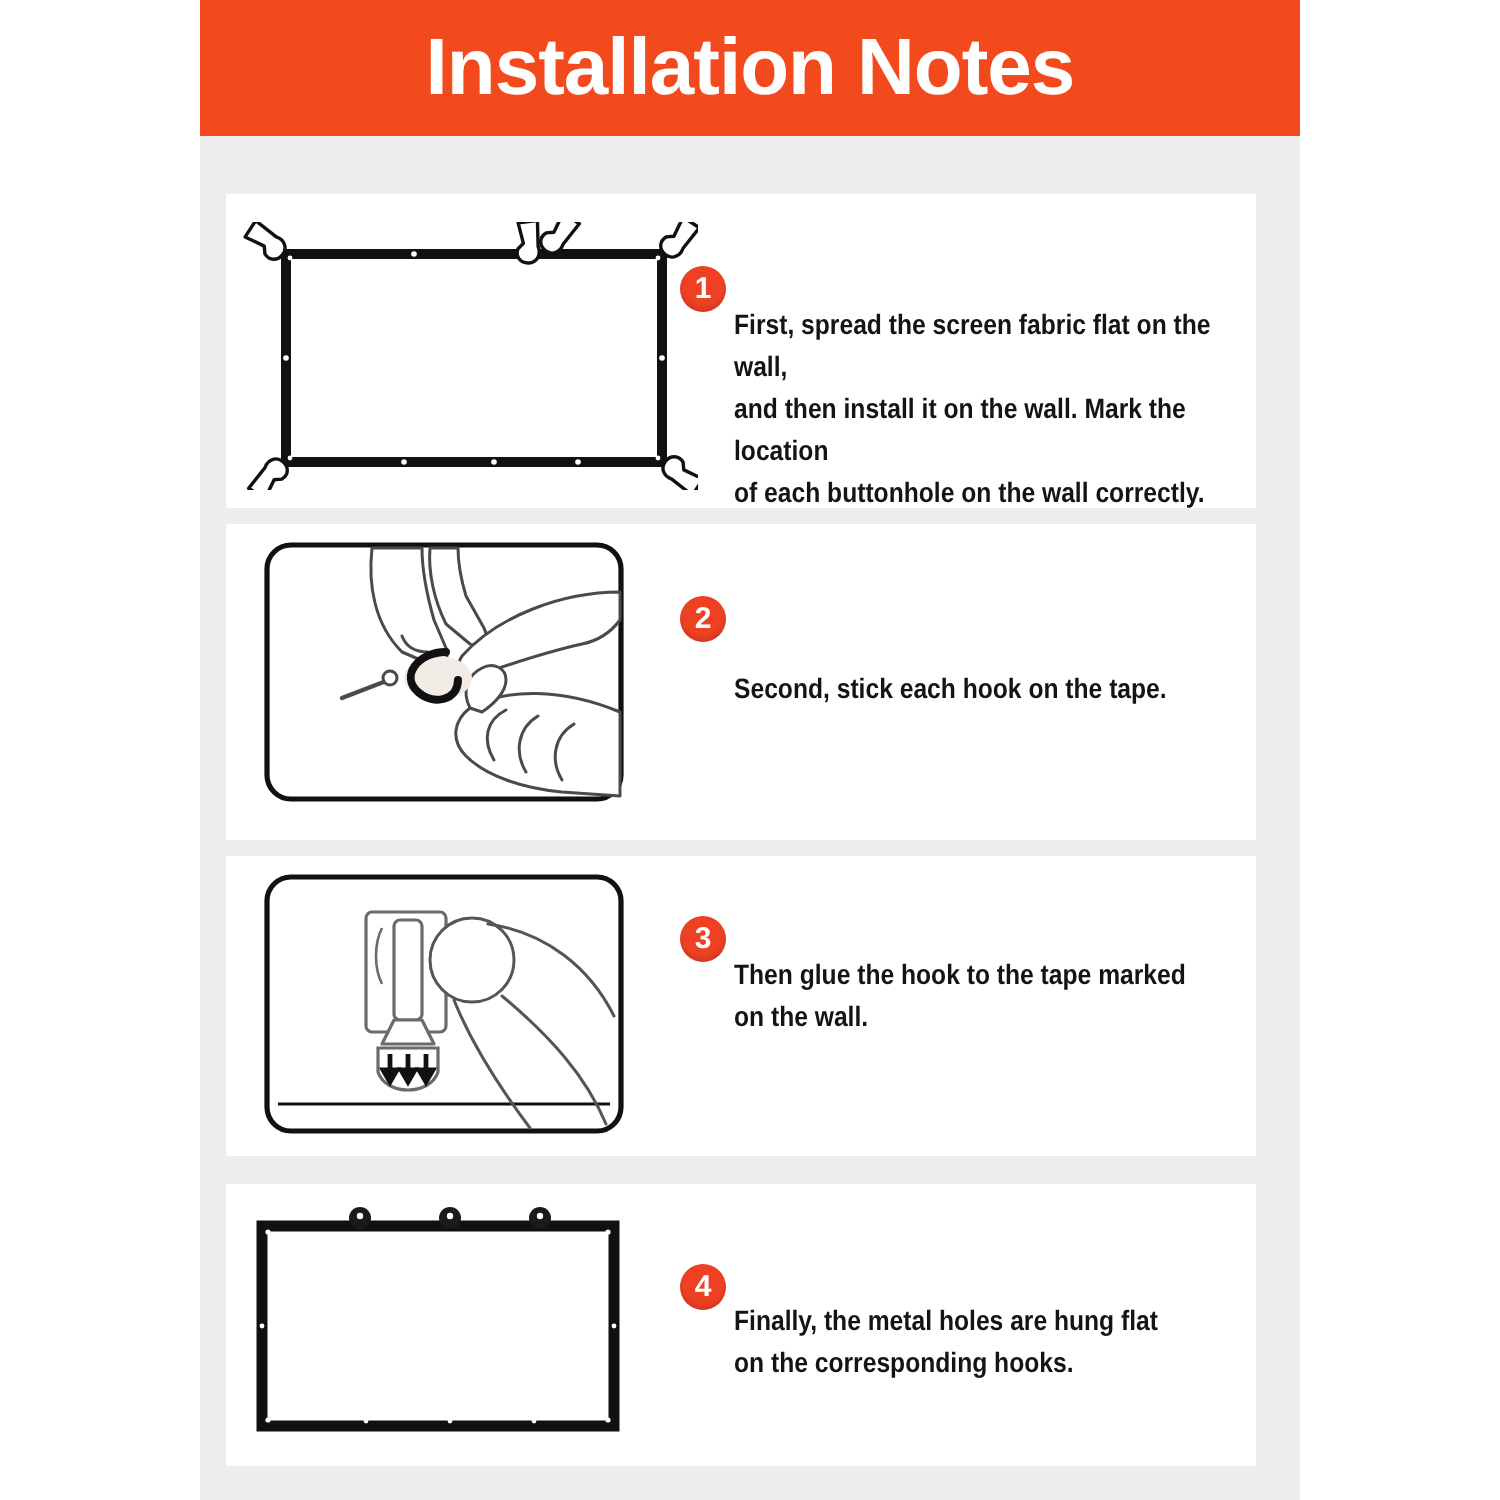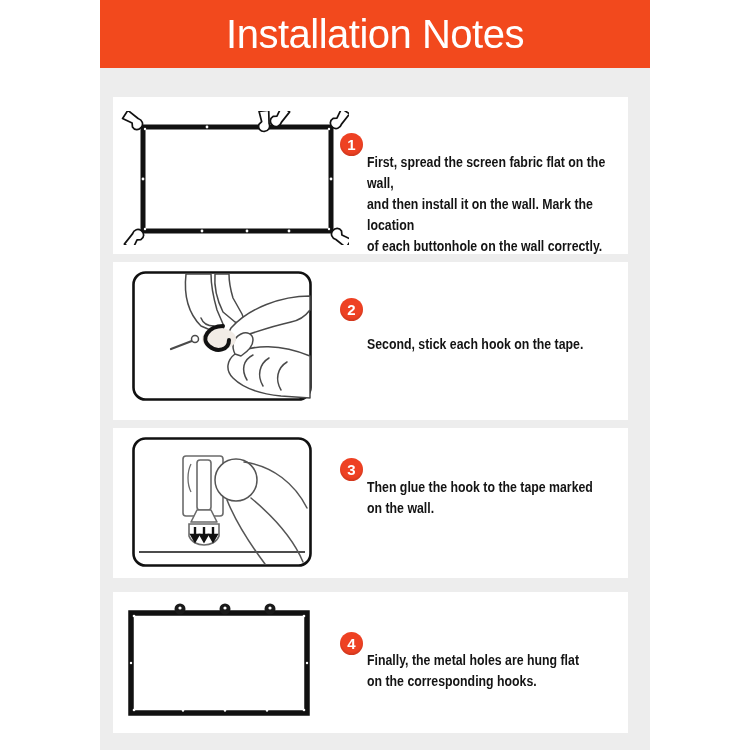--- a/index.html
+++ b/index.html
@@ -10,21 +10,21 @@
   }
   .panel {
     position:absolute; left:100px; top:0; width:550px; height:750px;
     background:#ededed;
   }
   .banner {
     position:absolute; left:0; top:0; width:550px; height:68px;
     background:#f2491d; display:flex; align-items:center; justify-content:center;
   }
   .banner-title {
-    color:#ffffff; font-size:40px; font-weight:normal; margin:15px;
+    color:#ffffff; font-size:40px; font-weight:bold; margin:15px;
     letter-spacing:-0.5px;
   }
   .card {
     position:absolute; left:13px; width:515px; background:#ffffff;
   }
   #card1 { top:97px;  height:157px; }
   #card2 { top:262px; height:158px; }
   #card3 { top:428px; height:150px; }
   #card4 { top:592px; height:141px; }
   .badge {

